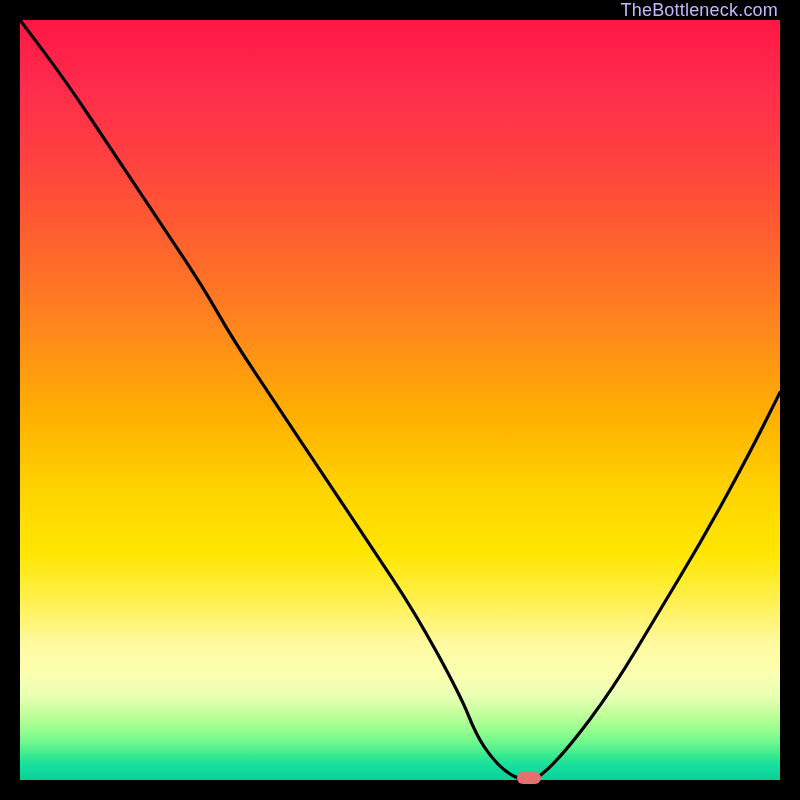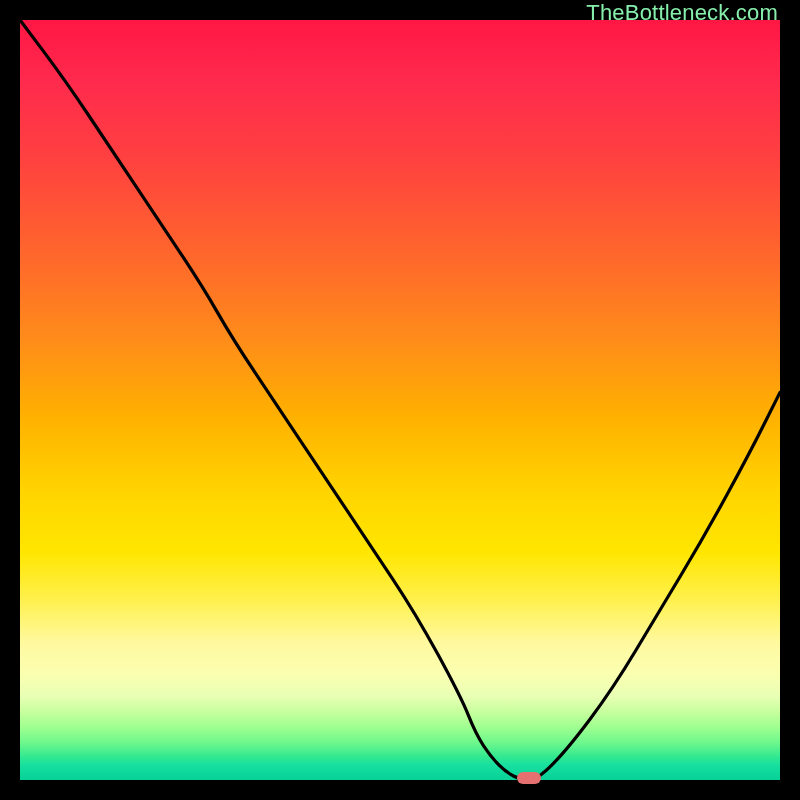--- a/index.html
+++ b/index.html
@@ -44,22 +44,22 @@
       #30e890 97%,
       #18e0a0 98%,
       #0fd89c 99%,
       #08d098 100%
     );
   }
   .watermark {
     position: absolute;
     top: 0px;
     right: 22px;
-    color: #86efac;
-    font-size: 22px;
+    color: #c4b5fd;
+    font-size: 18px;
     font-weight: 400;
     letter-spacing: 0.2px;
     user-select: none;
   }
   svg.curve {
     position: absolute;
     left: 0;
     top: 0;
     width: 760px;
     height: 760px;

